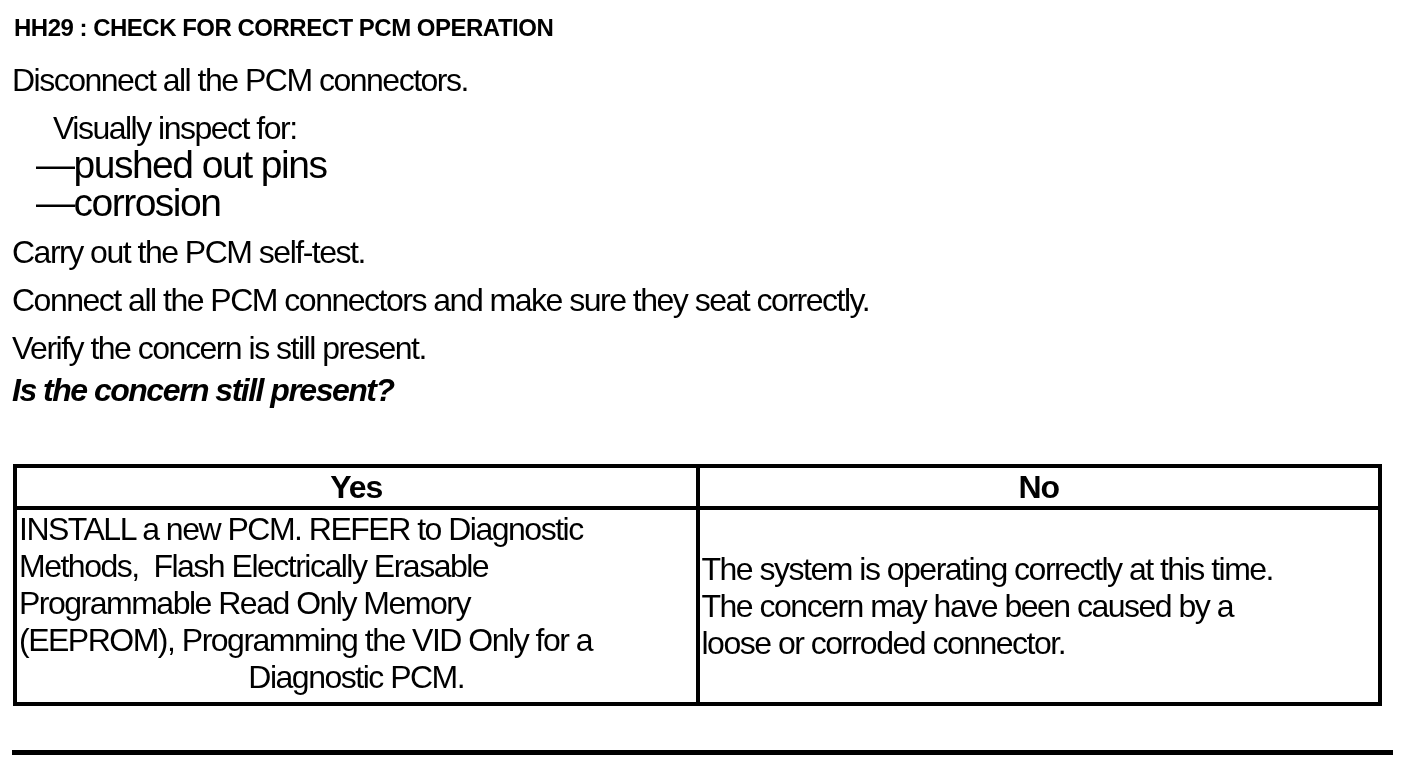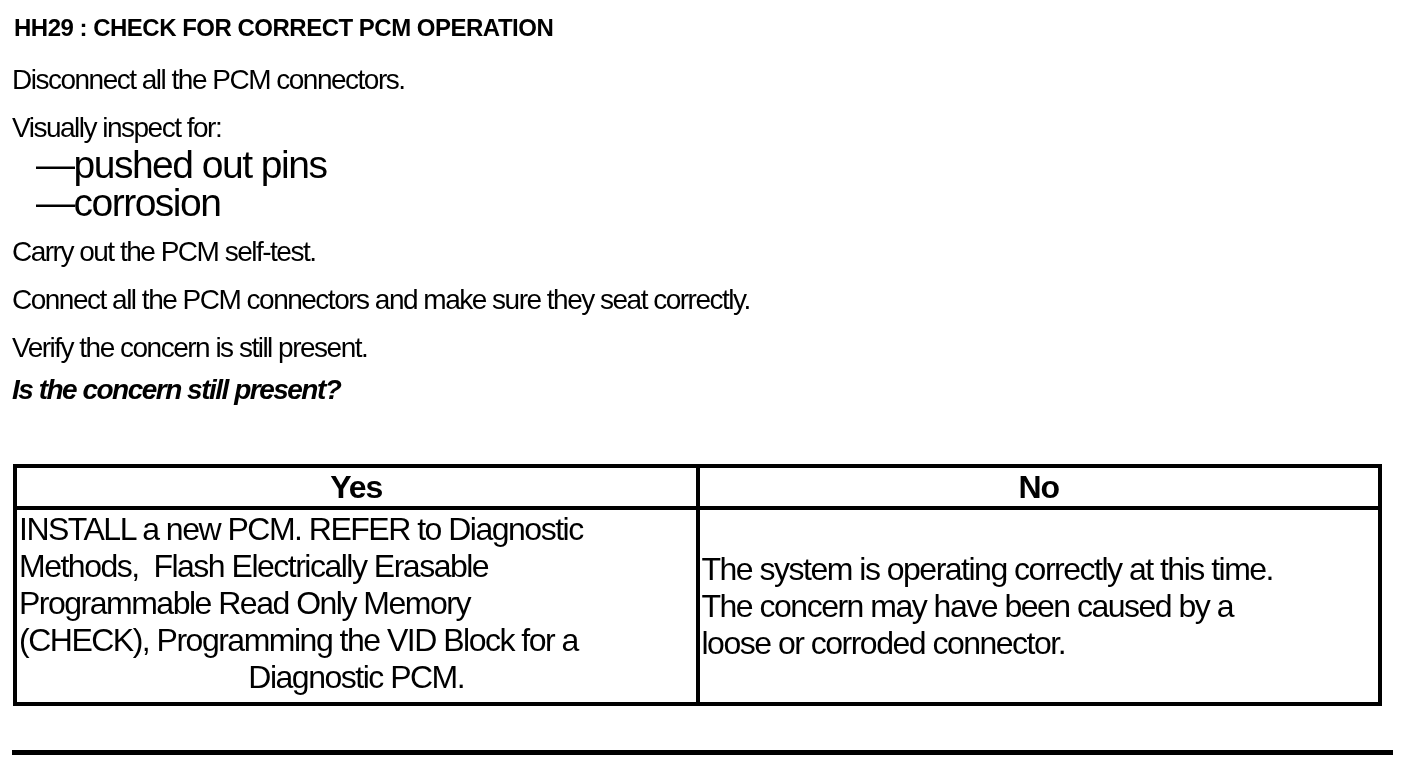--- a/index.html
+++ b/index.html
@@ -19,28 +19,29 @@
   }
   .doc-title {
     font-size: 24px;
     font-weight: bold;
     letter-spacing: -0.5px;
     line-height: 28px;
     margin: 6px 0 20px 2px;
     white-space: pre;
   }
   .step {
-    font-size: 28px;
+    font-size: 32px;
     letter-spacing: -1.5px;
     line-height: 36px;
     margin: 0 0 12px 0;
     white-space: pre;
   }
   .step--inspect {
     margin-bottom: 0;
+    margin-left: 41px;
   }
   .step--verify {
     margin-bottom: 6px;
   }
   .sublist {
     margin: 0 0 12px 24px;
   }
   .subitem {
     font-size: 39px;
     letter-spacing: -1.5px;
@@ -128,21 +129,21 @@
         <th>Yes</th>
         <th>No</th>
       </tr>
     </thead>
     <tbody>
       <tr>
         <td class="yes-cell">
           <div class="cell-line">INSTALL a new PCM. REFER to Diagnostic</div>
           <div class="cell-line">Methods,  Flash Electrically Erasable</div>
           <div class="cell-line">Programmable Read Only Memory</div>
-          <div class="cell-line">(CHECK), Programming the VID Block for a</div>
+          <div class="cell-line">(EEPROM), Programming the VID Only for a</div>
           <div class="cell-line">Diagnostic PCM.</div>
         </td>
         <td class="no-cell">
           <div class="cell-line">The system is operating correctly at this time.</div>
           <div class="cell-line">The concern may have been caused by a</div>
           <div class="cell-line">loose or corroded connector.</div>
         </td>
       </tr>
     </tbody>
   </table>

